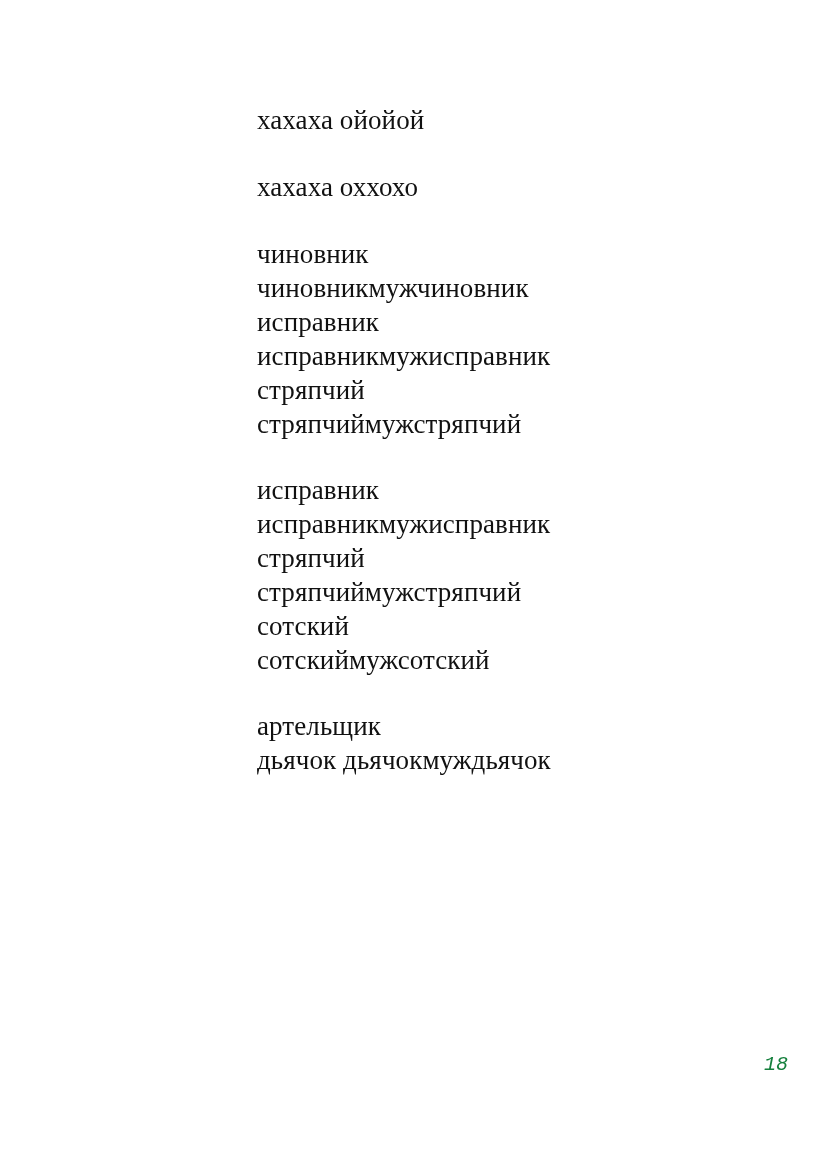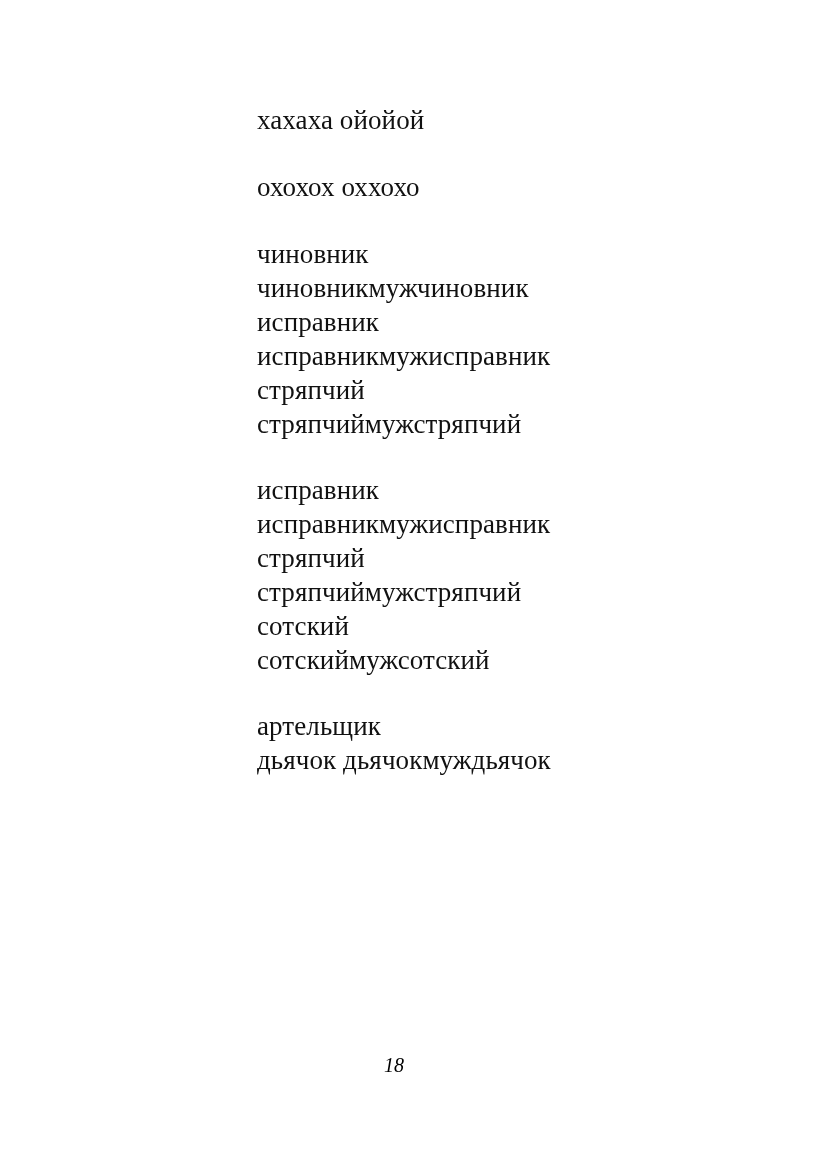--- a/index.html
+++ b/index.html
@@ -40,42 +40,42 @@
     }
     .stanza {
       margin-bottom: 32px;
       margin-top: 12px;
     }
     .page-number {
       position: absolute;
       left: 0;
       width: 788px;
       top: 1050px;
-      text-align: center;
-      font-family: Liberation Serif, serif;
+      text-align: right;
+      font-family: Liberation Mono, monospace;
       font-style: italic;
       font-size: 20px;
       line-height: 30px;
-      color: #000000;
+      color: #15803d;
     }
   </style>
 </head>
 <body>
 
 <div class="page">
   <div class="text-block">
 
     <div class="stanza-single">
       <div class="line">хахаха ойойой</div>
     </div>
 
 
 
     <div class="stanza-single">
-      <div class="line">охохох оххохо</div>
+      <div class="line">хахаха оххохо</div>
     </div>
 
     <div class="stanza">
       <div class="line">чиновник</div>
       <div class="line">чиновникмужчиновник</div>
       <div class="line">исправник</div>
       <div class="line">исправникмужисправник</div>
       <div class="line">стряпчий</div>
       <div class="line">стряпчиймужстряпчий</div>
     </div>

